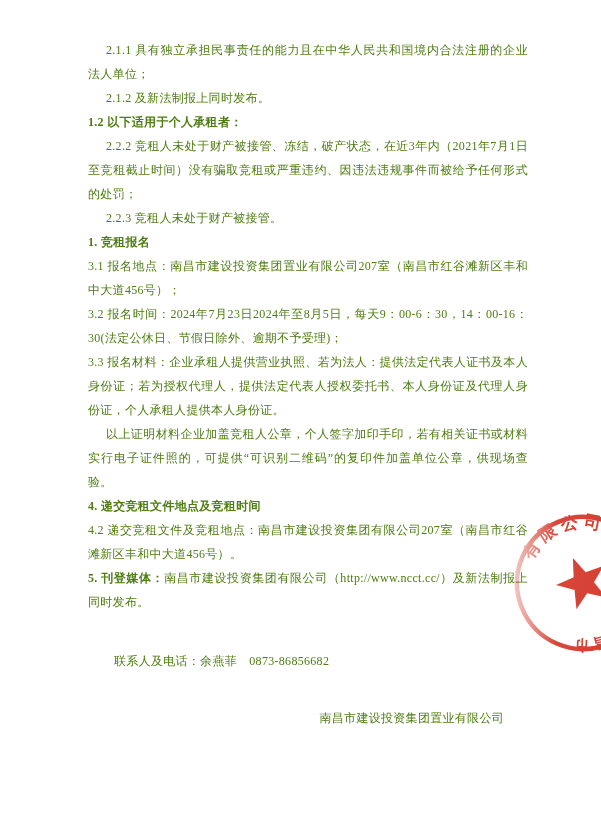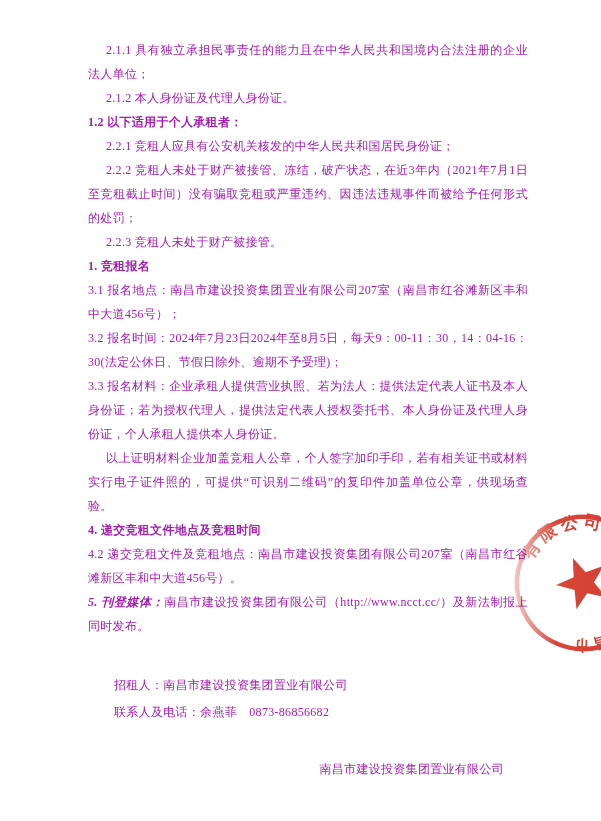--- a/index.html
+++ b/index.html
@@ -2,33 +2,33 @@
 <html><head>
 <meta charset="utf-8">
 <style>
   html,body{margin:0;padding:0;background:#ffffff;}
   .page{
     position:relative;
     width:601px;height:821px;
     background:#ffffff;
     overflow:hidden;
     font-family:"Liberation Serif","DejaVu Serif",serif;
-    color:#a21caf;
+    color:#4d7c0f;
   }
   .doc{
     position:absolute;
     left:88px;top:38px;width:440px;
     font-size:12px;line-height:24px;
     text-align:justify;
     letter-spacing:0.3px;
   }
   .doc p{margin:0;}
   .indent{text-indent:1.5em;}
   .bold{font-weight:bold;}
-  .media-lead{font-weight:bold;font-style:italic;}
+  .media-lead{font-weight:bold;}
   .sig-block{margin-top:34px;margin-left:26px;}
   .sig-block p{margin:0;line-height:27px;}
   .footer-block{
     width:-moz-fit-content;width:fit-content;
     margin:30px 24px 0 auto;
     text-align:center;line-height:27px;
   }
   .footer-block p{margin:0;}
   .stamp{
     position:absolute;left:503px;top:503px;
@@ -37,36 +37,34 @@
     opacity:0.92;
   }
 </style>
 </head>
 <body>
 
 <div class="page">
 
   <div class="doc">
     <p class="indent">2.1.1 具有独立承担民事责任的能力且在中华人民共和国境内合法注册的企业法人单位；</p>
-    <p class="indent">2.1.2 本人身份证及代理人身份证。</p>
+    <p class="indent">2.1.2 及新法制报上同时发布。</p>
     <p class="bold">1.2 以下适用于个人承租者：</p>
-    <p class="indent">2.2.1 竞租人应具有公安机关核发的中华人民共和国居民身份证；</p>
     <p class="indent">2.2.2 竞租人未处于财产被接管、冻结，破产状态，在近3年内（2021年7月1日至竞租截止时间）没有骗取竞租或严重违约、因违法违规事件而被给予任何形式的处罚；</p>
     <p class="indent">2.2.3 竞租人未处于财产被接管。</p>
     <p class="bold">1. 竞租报名</p>
     <p>3.1 报名地点：南昌市建设投资集团置业有限公司207室（南昌市红谷滩新区丰和中大道456号）；</p>
-    <p>3.2 报名时间：2024年7月23日2024年至8月5日，每天9：00-11：30，14：04-16：30(法定公休日、节假日除外、逾期不予受理)；</p>
+    <p>3.2 报名时间：2024年7月23日2024年至8月5日，每天9：00-6：30，14：00-16：30(法定公休日、节假日除外、逾期不予受理)；</p>
     <p>3.3 报名材料：企业承租人提供营业执照、若为法人：提供法定代表人证书及本人身份证；若为授权代理人，提供法定代表人授权委托书、本人身份证及代理人身份证，个人承租人提供本人身份证。</p>
     <p class="indent">以上证明材料企业加盖竞租人公章，个人签字加印手印，若有相关证书或材料实行电子证件照的，可提供“可识别二维码”的复印件加盖单位公章，供现场查验。</p>
     <p class="bold">4. 递交竞租文件地点及竞租时间</p>
     <p>4.2 递交竞租文件及竞租地点：南昌市建设投资集团有限公司207室（南昌市红谷滩新区丰和中大道456号）。</p>
     <p><span class="media-lead">5. 刊登媒体：</span><span>南昌市建设投资集团有限公司（http://www.ncct.cc/）及新法制报上同时发布。</span></p>
 
     <div class="sig-block">
-      <p>招租人：南昌市建设投资集团置业有限公司</p>
       <p>联系人及电话：余燕菲　0873-86856682</p>
     </div>
 
     <div class="footer-block">
       <p>南昌市建设投资集团置业有限公司</p>
 
     </div>
   </div>
 
   <svg class="stamp" viewBox="-80 -80 160 160" xmlns="http://www.w3.org/2000/svg">

